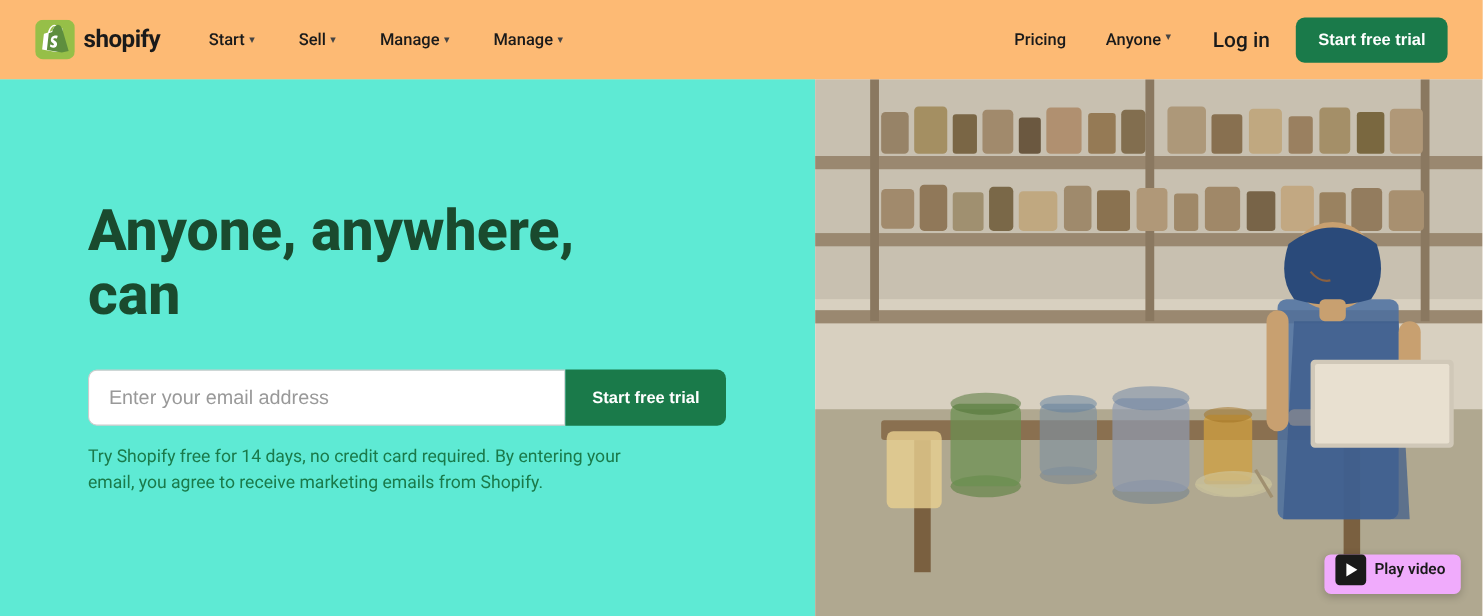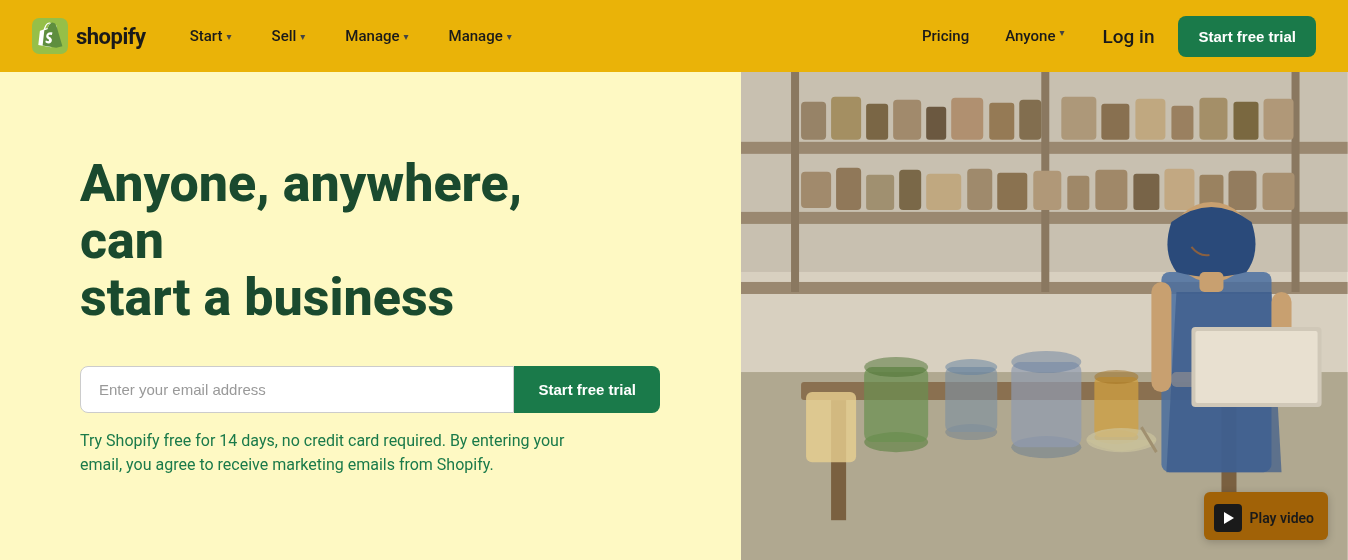--- a/index.html
+++ b/index.html
@@ -16,21 +16,21 @@
       overflow: hidden;
     }
 
     
     header {
       display: flex;
       align-items: center;
       justify-content: space-between;
       padding: 0 32px;
       height: 72px;
-      background-color: #eab308;
+      background-color: #fdba74;
       position: relative;
       z-index: 10;
     }
 
     .header-left {
       display: flex;
       align-items: center;
       gap: 32px;
     }
 
@@ -119,21 +119,21 @@
       position: relative;
     }
 
     
     .hero-left {
       width: 55%;
       padding: 40px 48px 40px 80px;
       display: flex;
       flex-direction: column;
       justify-content: center;
-      background-color: #fef9c3;
+      background-color: #5eead4;
     }
 
     .hero-headline {
       font-size: 52px;
       font-weight: 800;
       color: #1a4a2e;
       line-height: 1.1;
       margin-bottom: 40px;
       max-width: 520px;
     }
@@ -141,21 +141,21 @@
     .email-form {
       display: flex;
       gap: 0;
       margin-bottom: 16px;
       max-width: 580px;
     }
 
     .email-input {
       flex: 1;
       padding: 14px 18px;
-      font-size: 15px;
+      font-size: 18px;
       border: 1.5px solid #ccc;
       border-radius: 8px 0 0 8px;
       outline: none;
       color: #333;
       background: white;
     }
 
     .email-input::placeholder {
       color: #999;
     }
@@ -187,23 +187,23 @@
     }
 
     
     .play-video-btn {
       position: absolute;
       bottom: 20px;
       right: 20px;
       display: flex;
       align-items: center;
       gap: 8px;
-      background-color: #a16207;
+      background-color: #f0abfc;
       border-radius: 6px;
-      padding: 12px 14px 8px 10px;
+      padding: 0 14px 8px 10px;
       cursor: pointer;
       font-size: 14px;
       font-weight: 600;
       color: #1a1a1a;
       box-shadow: 0 2px 8px rgba(0,0,0,0.2);
     }
 
     .play-icon-circle {
       width: 28px;
       height: 28px;
@@ -278,21 +278,20 @@
     </div>
     <button class="start-trial-btn-header">Start free trial</button>
   </div>
 </header>
 
 <div class="main-content">
 
   <div class="hero-left">
     <h1 class="hero-headline">
       <span>Anyone, anywhere, can</span><br>
-      <span>start a business</span>
     </h1>
 
     <div class="email-form">
       <input type="email" class="email-input" placeholder="Enter your email address" style="">
       <button class="start-trial-btn-main">Start free trial</button>
     </div>
 
     <p class="disclaimer">Try Shopify free for 14 days, no credit card required. By entering your email, you agree to receive marketing emails from Shopify.</p>
   </div>
 

